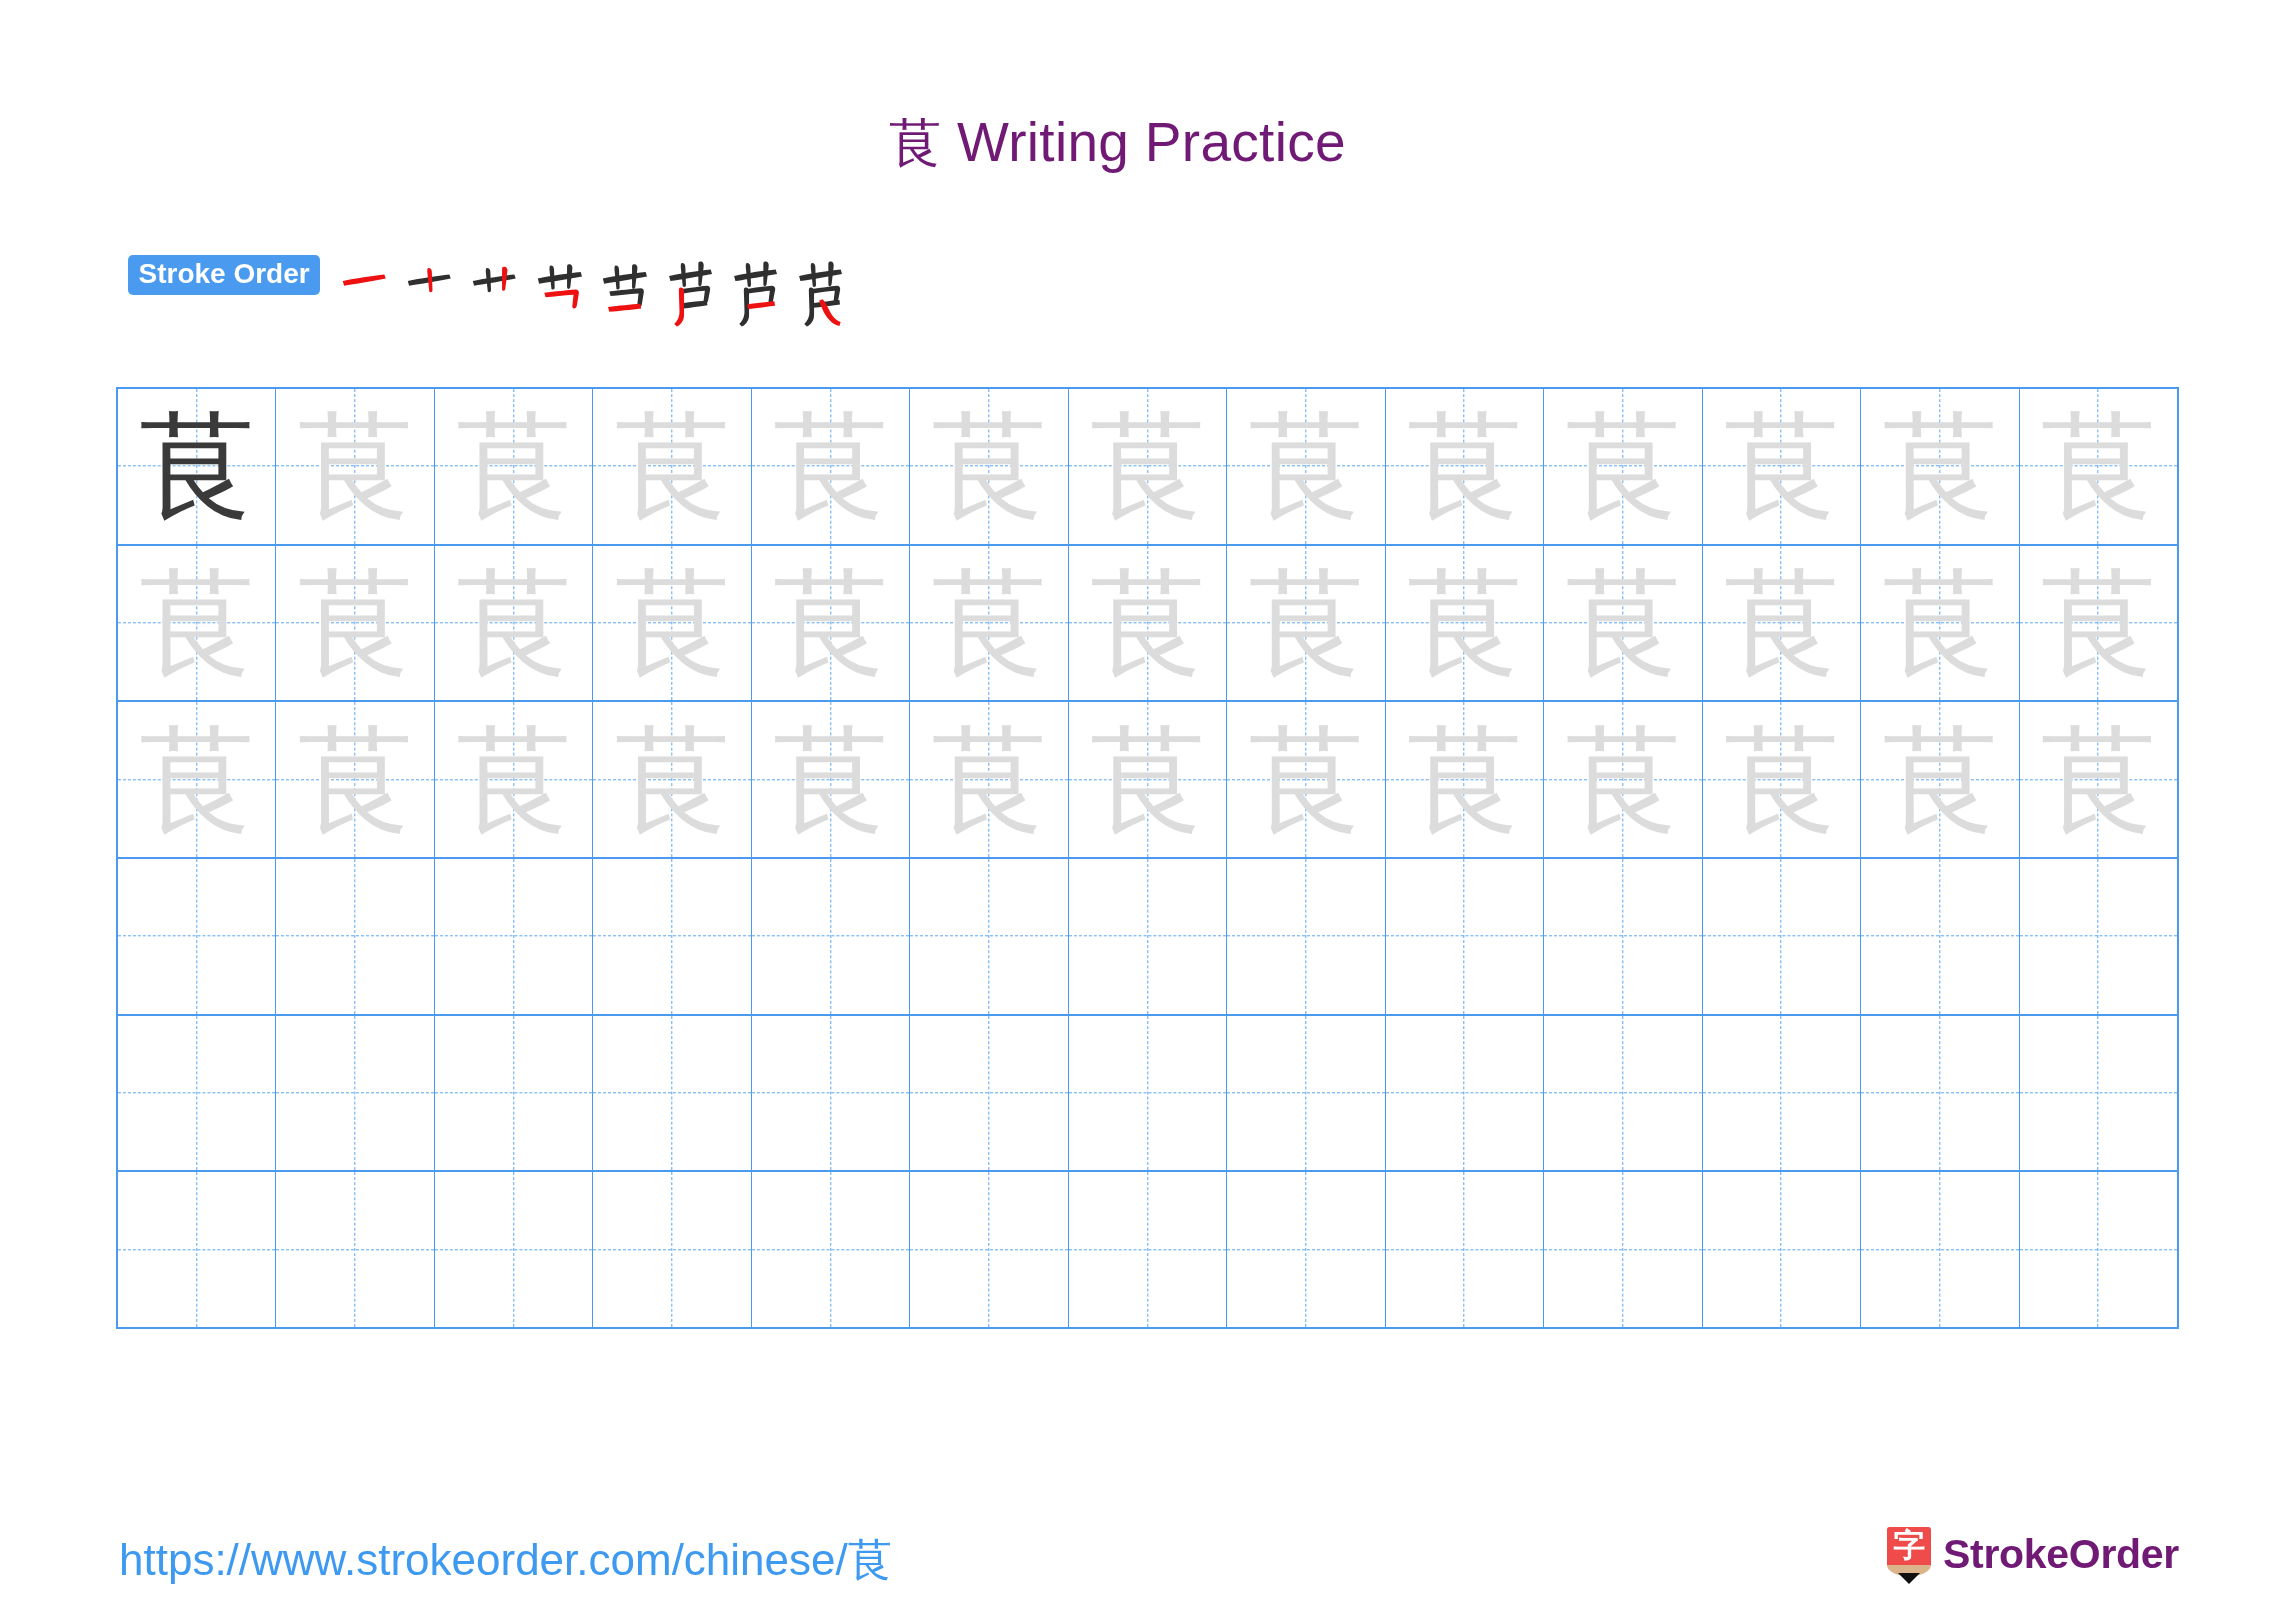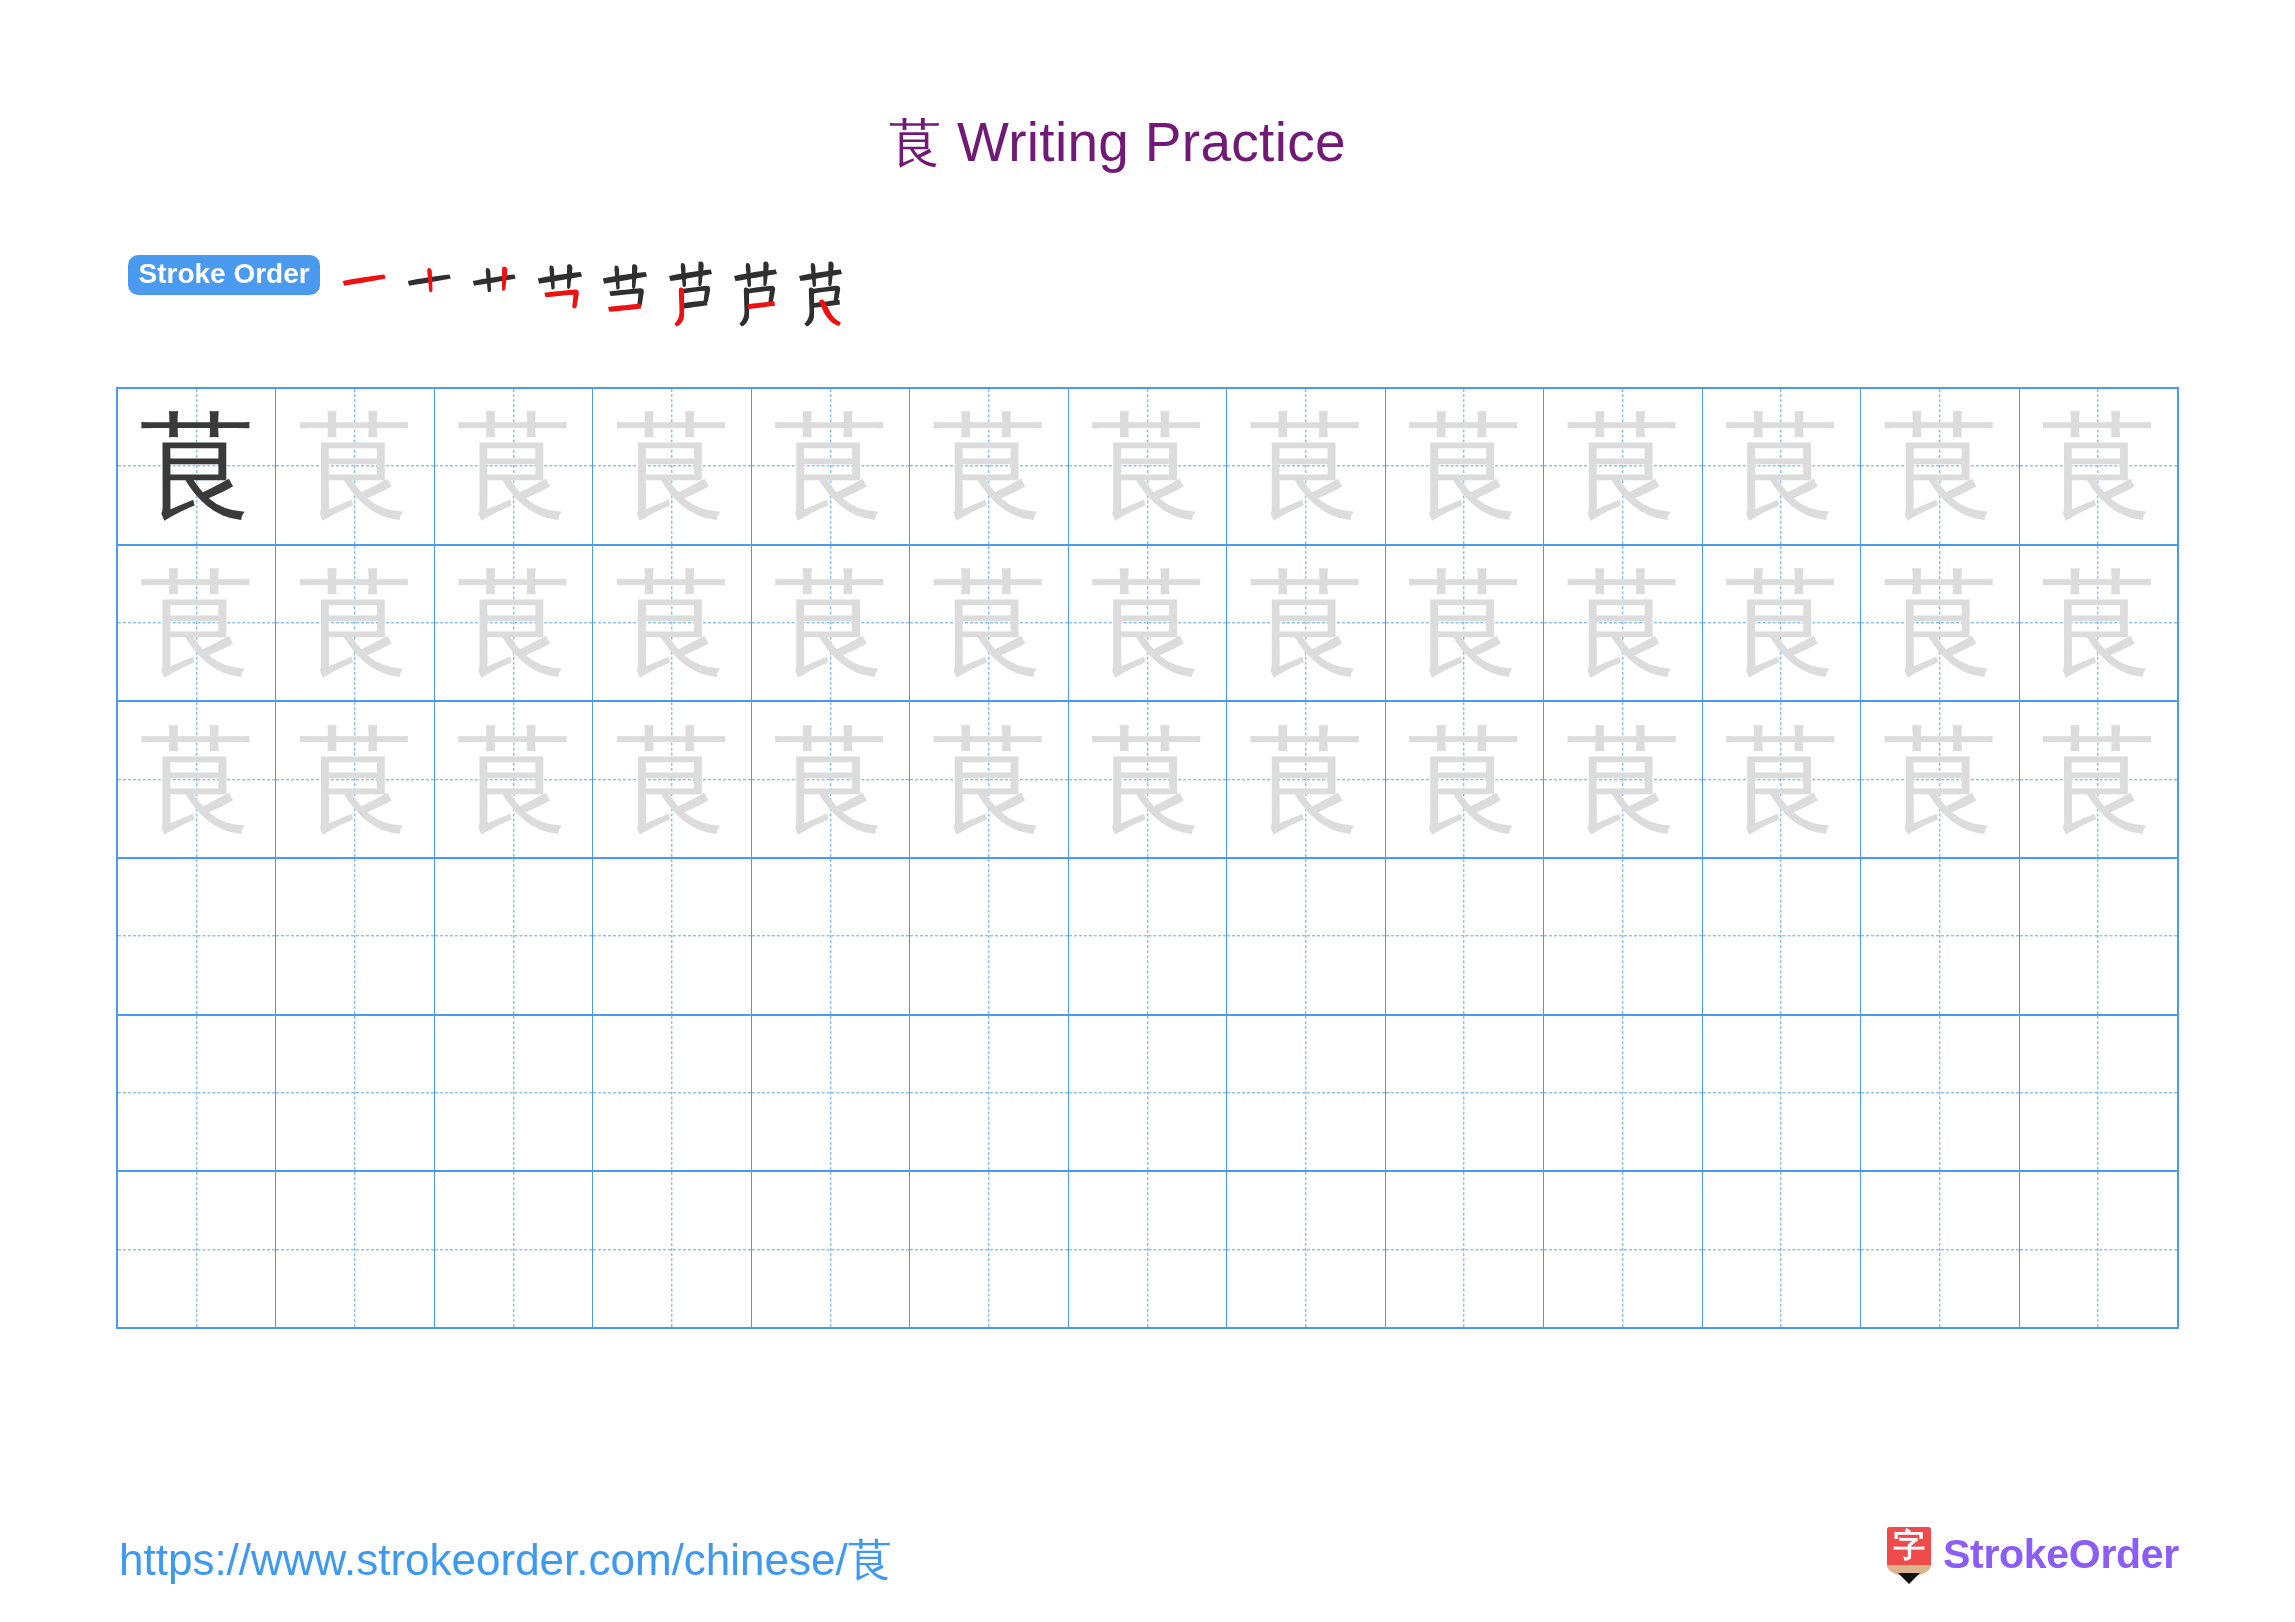--- a/index.html
+++ b/index.html
@@ -36,21 +36,21 @@
     height:79px;
     display:flex;
     align-items:flex-start;
   }
   #stroke-order-badge {
     background:#4a9bf0;
     color:#ffffff;
     font-size:28px;
     font-weight:600;
     padding:4.6px 10.5px 7.2px 10.5px;
-    border-radius:10px;
+    border-radius:5px;
     line-height:1;
     white-space:nowrap;
     margin-top:3.3px;
   }
   #stroke-steps {
     display:flex;
     align-items:flex-start;
     margin-left:14.4px;
   }
   .stroke-step {
@@ -168,21 +168,21 @@
     left:0; top:-1.3px;
     width:44px;
     text-align:center;
     font-family:"DejaVu Sans", sans-serif;
     font-size:32px;
     line-height:41px;
     color:#ffffff;
     font-weight:700;
   }
   #brand-name {
-    color:#8b5cf6;
+    color:#701a75;
     font-size:41px;
     font-weight:700;
     letter-spacing:-0.3px;
     white-space:nowrap;
     line-height:1;
   }
 </style>
 </head>
 <body>
 

